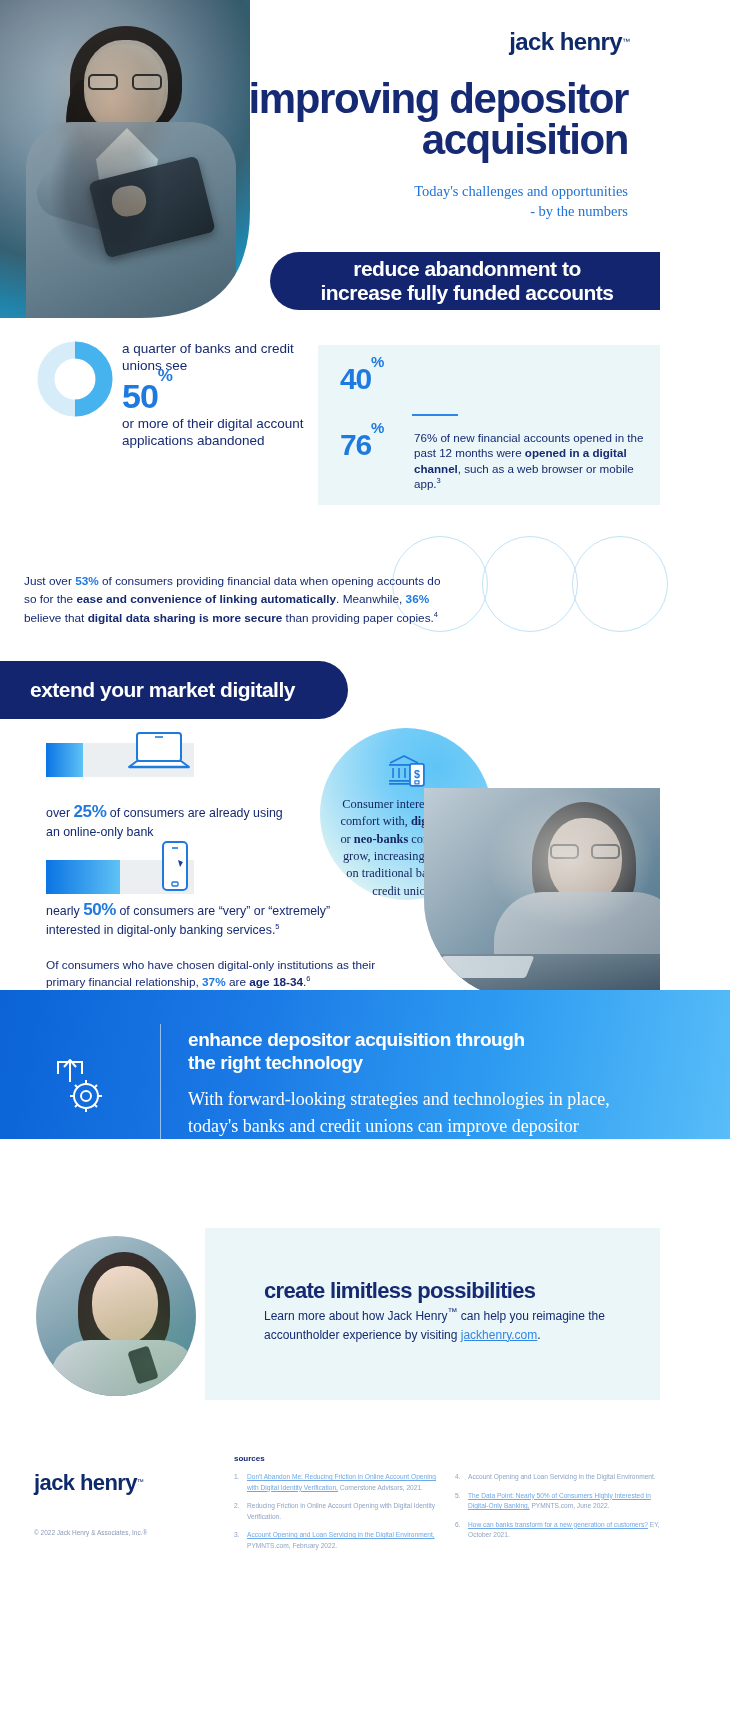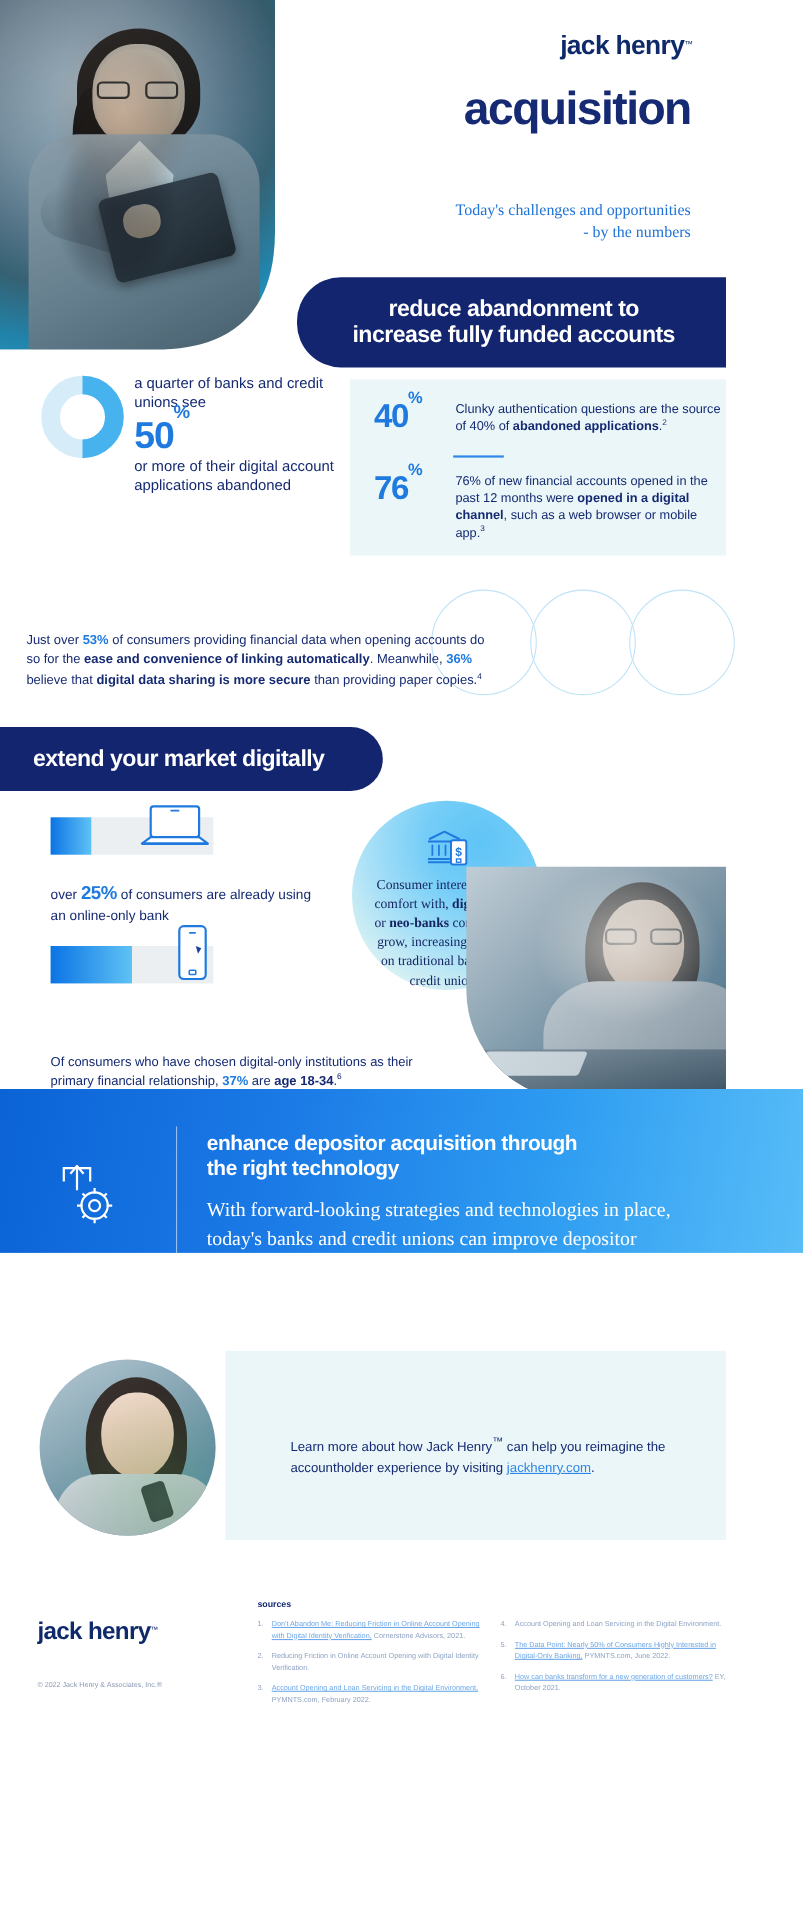--- a/index.html
+++ b/index.html
@@ -91,21 +91,21 @@
     font-size:14.5px; line-height:1.35; color:#1f72d6;
   }
   .hero-sub .l2 { display:block; }
 
   
   .pill-dark {
     position:absolute; background:#13256f; color:#fff;
     display:flex; align-items:center; justify-content:center; text-align:center;
     font-weight:800; letter-spacing:-0.5px;
   }
-  #pill1 { left:270px; top:252px; width:390px; height:82px; border-radius:40px 0 0 40px; font-size:21px; line-height:1.16; padding: 0 22px 0 26px;}
+  #pill1 { left:270px; top:252px; width:390px; height:58px; border-radius:40px 0 0 40px; font-size:21px; line-height:1.16; padding: 0 22px 0 26px;}
 
   
   .donut-wrap { position:absolute; left:36px; top:340px; width:78px; height:78px; }
   .txt-a-quarter { position:absolute; left:122px; top:340px; width:190px; font-size:13.5px; line-height:1.28; color:#152a72; }
   .big-pct { font-size:34px; font-weight:800; color:#1f7ae0; line-height:1; letter-spacing:-1px; display:inline-block; margin:4px 0 2px; }
   .big-pct sup { font-size:17px; font-weight:800; top:-0.85em; position:relative; }
 
   
   .panel-light { position:absolute; left:318px; top:345px; width:342px; height:160px; background:#eaf6f8; }
   .stat-row { position:absolute; display:flex; align-items:flex-start; }
@@ -243,20 +243,21 @@
       <div class="arm"></div>
         <div class="tablet"></div>
         <div class="hand"></div>
     </div>
 
     <div class="brand-logo">
       <span class="bl-text">jack henry</span><span class="bl-tm">™</span>
     </div>
 
     <div class="hero-title">
+      <div>improving depositor</div>
       <div>acquisition</div>
     </div>
 
     <div class="hero-sub serif">
       <span class="l2">Today's challenges and opportunities</span>
       <span class="l2">- by the numbers</span>
     </div>
   </div>
 
   <div class="pill-dark" id="pill1">
@@ -274,21 +275,20 @@
   </div>
   <div class="txt-a-quarter">
     <div>a quarter of banks and credit unions see</div>
     <div class="big-pct"><span>50</span><sup>%</sup></div>
     <div>or more of their digital account applications abandoned</div>
   </div>
 
   <div class="panel-light"></div>
   <div class="stat-row" style="left:340px; top:364px; width:318px;">
     <div class="stat-num"><span>40</span><sup>%</sup></div>
-    <div class="stat-txt"><span>Clunky authentication questions are the source of 40% of </span><b>abandoned applications</b><span>.</span><sup>2</sup></div>
   </div>
   <div class="rule-blue"></div>
   <div class="stat-row" style="left:340px; top:430px; width:318px;">
     <div class="stat-num"><span>76</span><sup>%</sup></div>
     <div class="stat-txt"><span>76% of new financial accounts opened in the past 12 months were </span><b>opened in a digital channel</b><span>, such as a web browser or mobile app.</span><sup>3</sup></div>
   </div>
 
 
   <div class="ring" style="left:392px; top:536px; width:96px; height:96px;"></div>
   <div class="ring" style="left:482px; top:536px; width:96px; height:96px;"></div>
@@ -315,20 +315,23 @@
   </div>
 
   <div class="bar-track" style="left:46px; top:860px; width:148px;"></div>
   <div class="bar-fill" style="left:46px; top:860px; width:74px;"></div>
   <svg class="phone-icon" viewBox="0 0 30 52">
     <rect x="3" y="2" width="24" height="48" rx="4" fill="#fff" stroke="#1f7ae0" stroke-width="2"></rect>
     <line x1="12" y1="8" x2="18" y2="8" stroke="#1f7ae0" stroke-width="1.6"></line>
     <rect x="12" y="42" width="6" height="4" rx="1" fill="none" stroke="#1f7ae0" stroke-width="1.4"></rect>
     <path d="M18 20 l5 2 -3 5 z" fill="#1f3f9e"></path>
   </svg>
+  <div class="bar-cap" style="left:46px; top:899px; width:300px;">
+    <span>nearly </span><span class="hl">50%</span><span> of consumers are “very” or “extremely” interested in digital-only banking services.</span><sup>5</sup>
+  </div>
 
   <div class="bar-cap" style="left:46px; top:958px; width:340px; font-size:11.8px;">
     <span>Of consumers who have chosen digital-only institutions as their primary financial relationship, </span><span style="color:#1f7ae0;font-weight:700">37%</span><span> are </span><b>age 18-34</b><span>.</span><sup>6</sup>
   </div>
 
   <div class="circle-callout">
     <svg class="bank-icon" viewBox="0 0 40 36">
       <path d="M4 11 L18 4 L32 11" fill="none" stroke="#1f7ae0" stroke-width="1.8" stroke-linejoin="round"></path>
       <line x1="3" y1="13" x2="33" y2="13" stroke="#1f7ae0" stroke-width="1.8"></line>
       <line x1="7" y1="16" x2="7" y2="26" stroke="#1f7ae0" stroke-width="1.6"></line>
@@ -384,20 +387,21 @@
   </div>
 
   <div class="sec-limitless">
     <div class="limit-panel"></div>
     <div class="photo3">
       <div class="p3-hair"></div>
         <div class="p3-face"></div>
         <div class="p3-body"></div>
         <div class="p3-phone"></div>
     </div>
+    <div class="limit-title">create limitless possibilities</div>
     <div class="limit-body">
       <span>Learn more about how Jack Henry</span><sup>™</sup><span> can help you reimagine the accountholder experience by visiting </span><a href="#">jackhenry.com</a><span>.</span>
     </div>
   </div>
 
   <div class="footer">
     <div class="foot-logo">
       <span class="bl-text">jack henry</span><span class="bl-tm">™</span>
     </div>
     <div class="copyright">© 2022 Jack Henry &amp; Associates, Inc.®</div>

